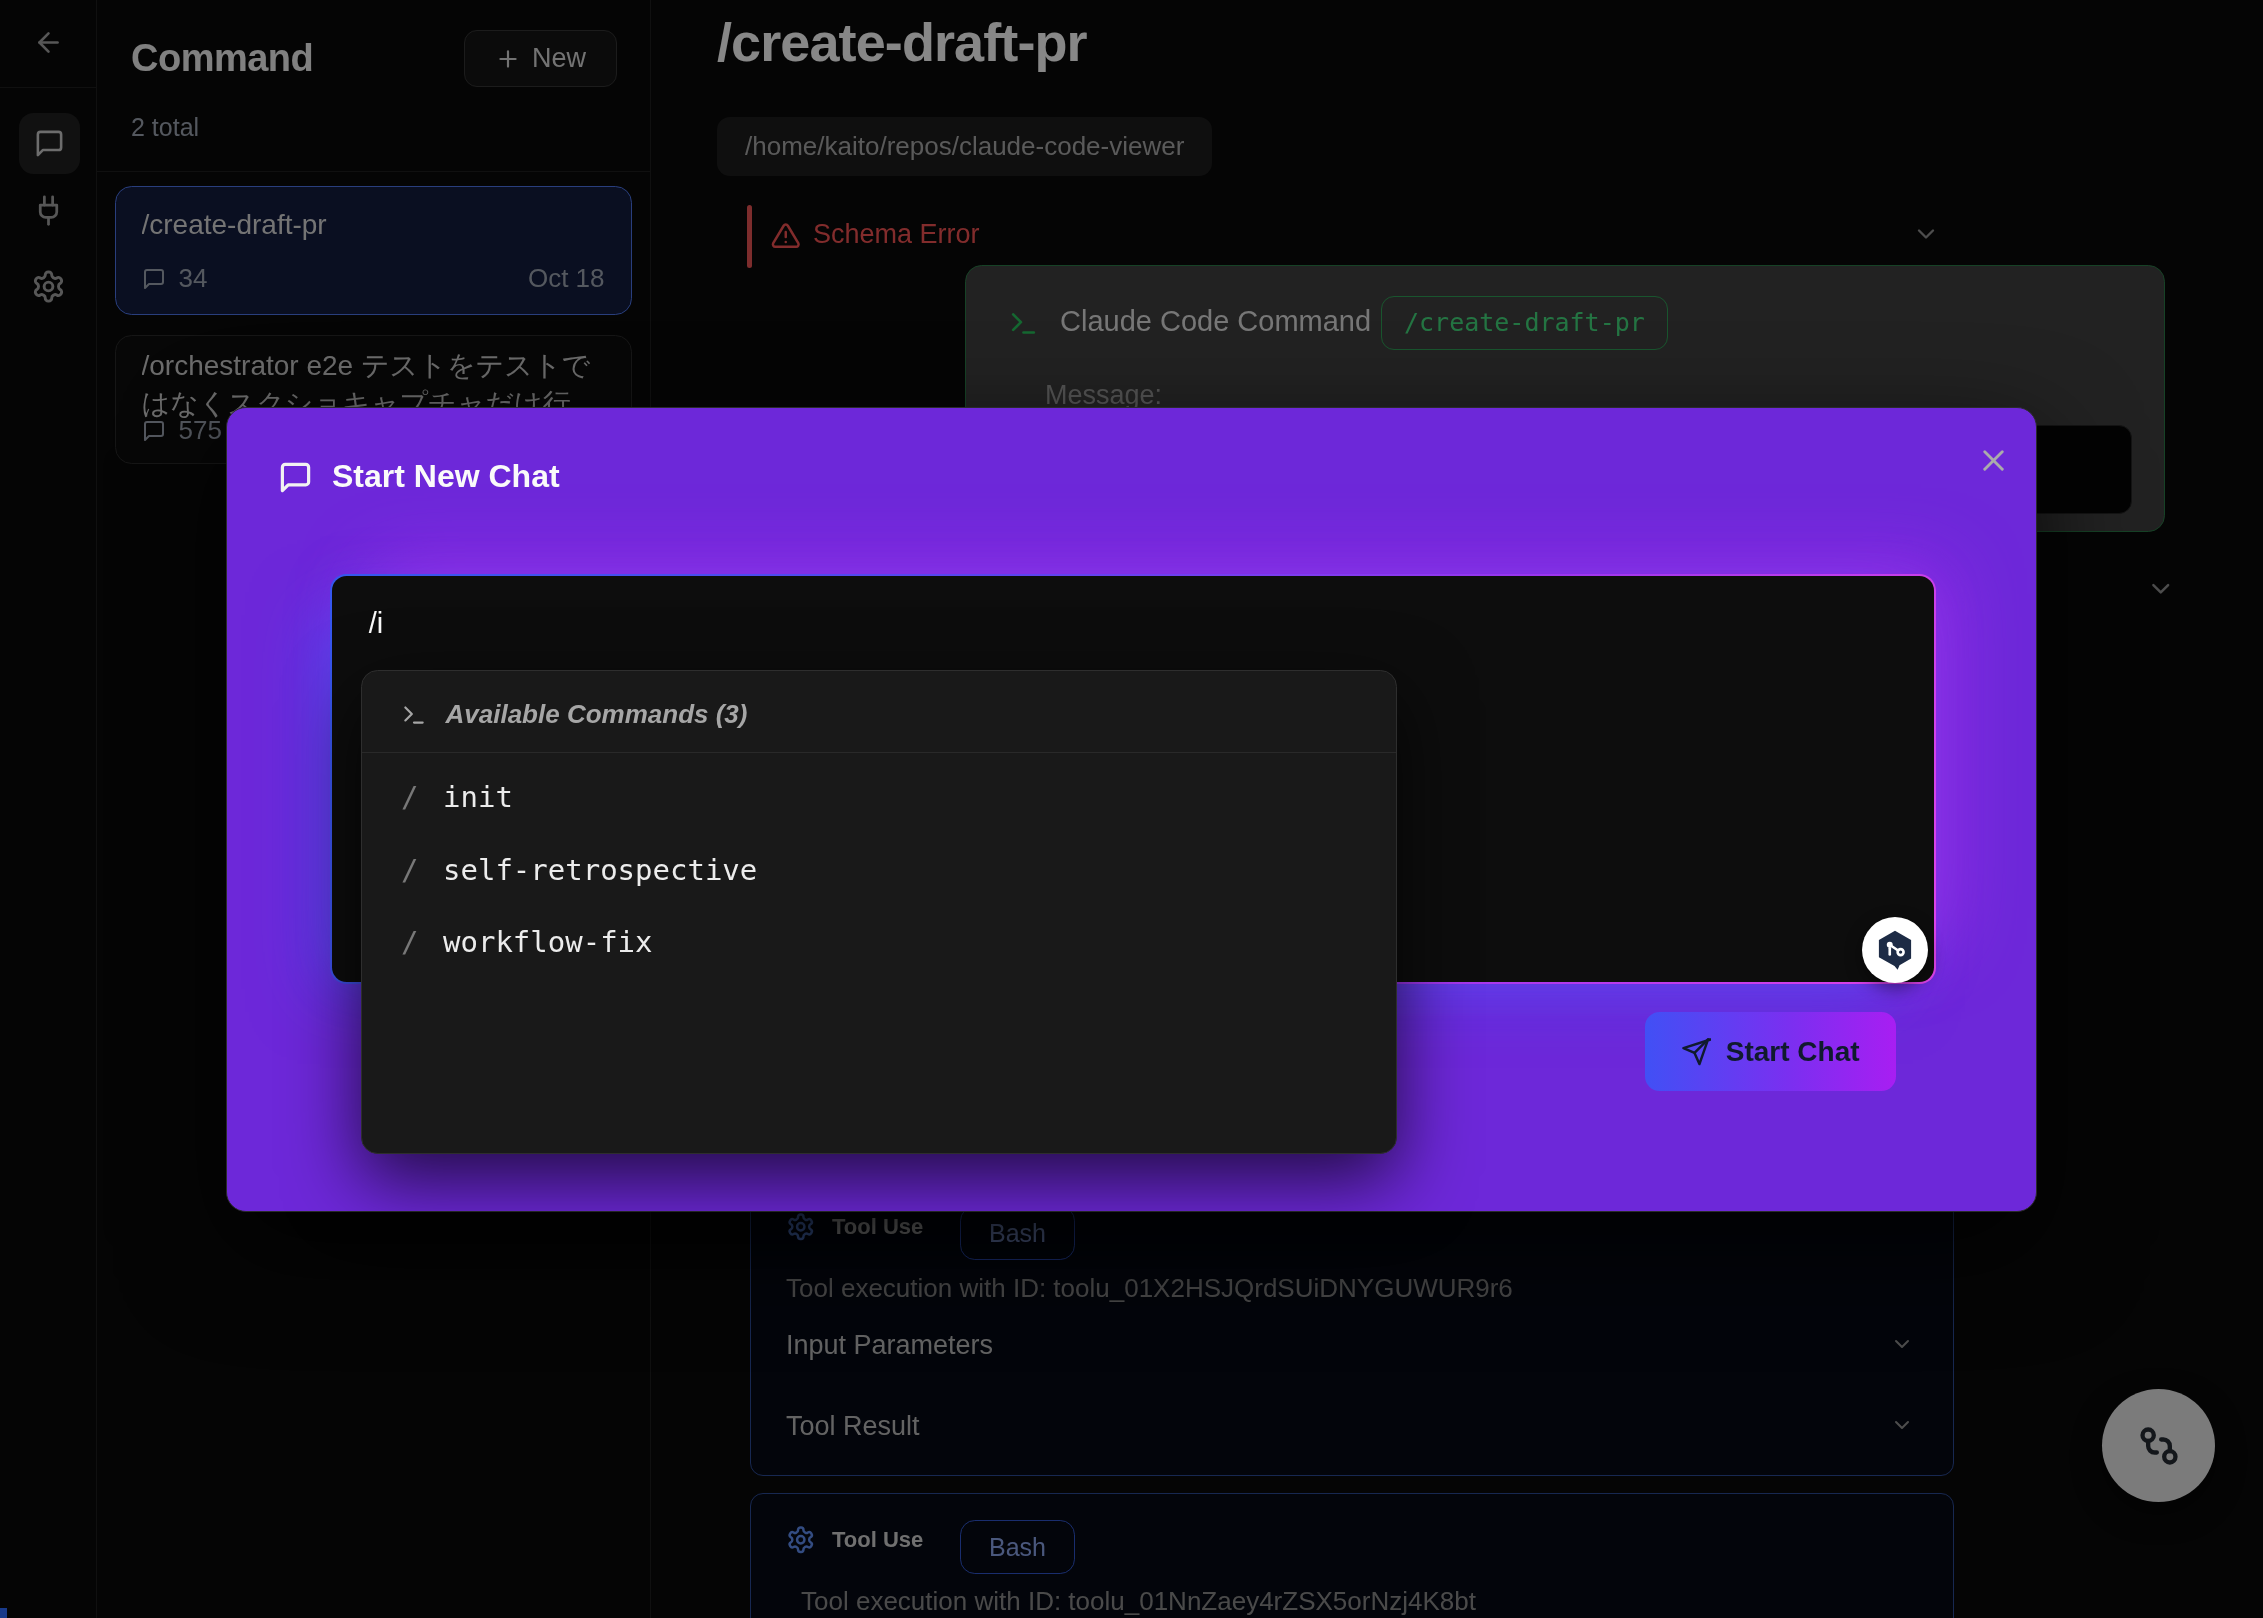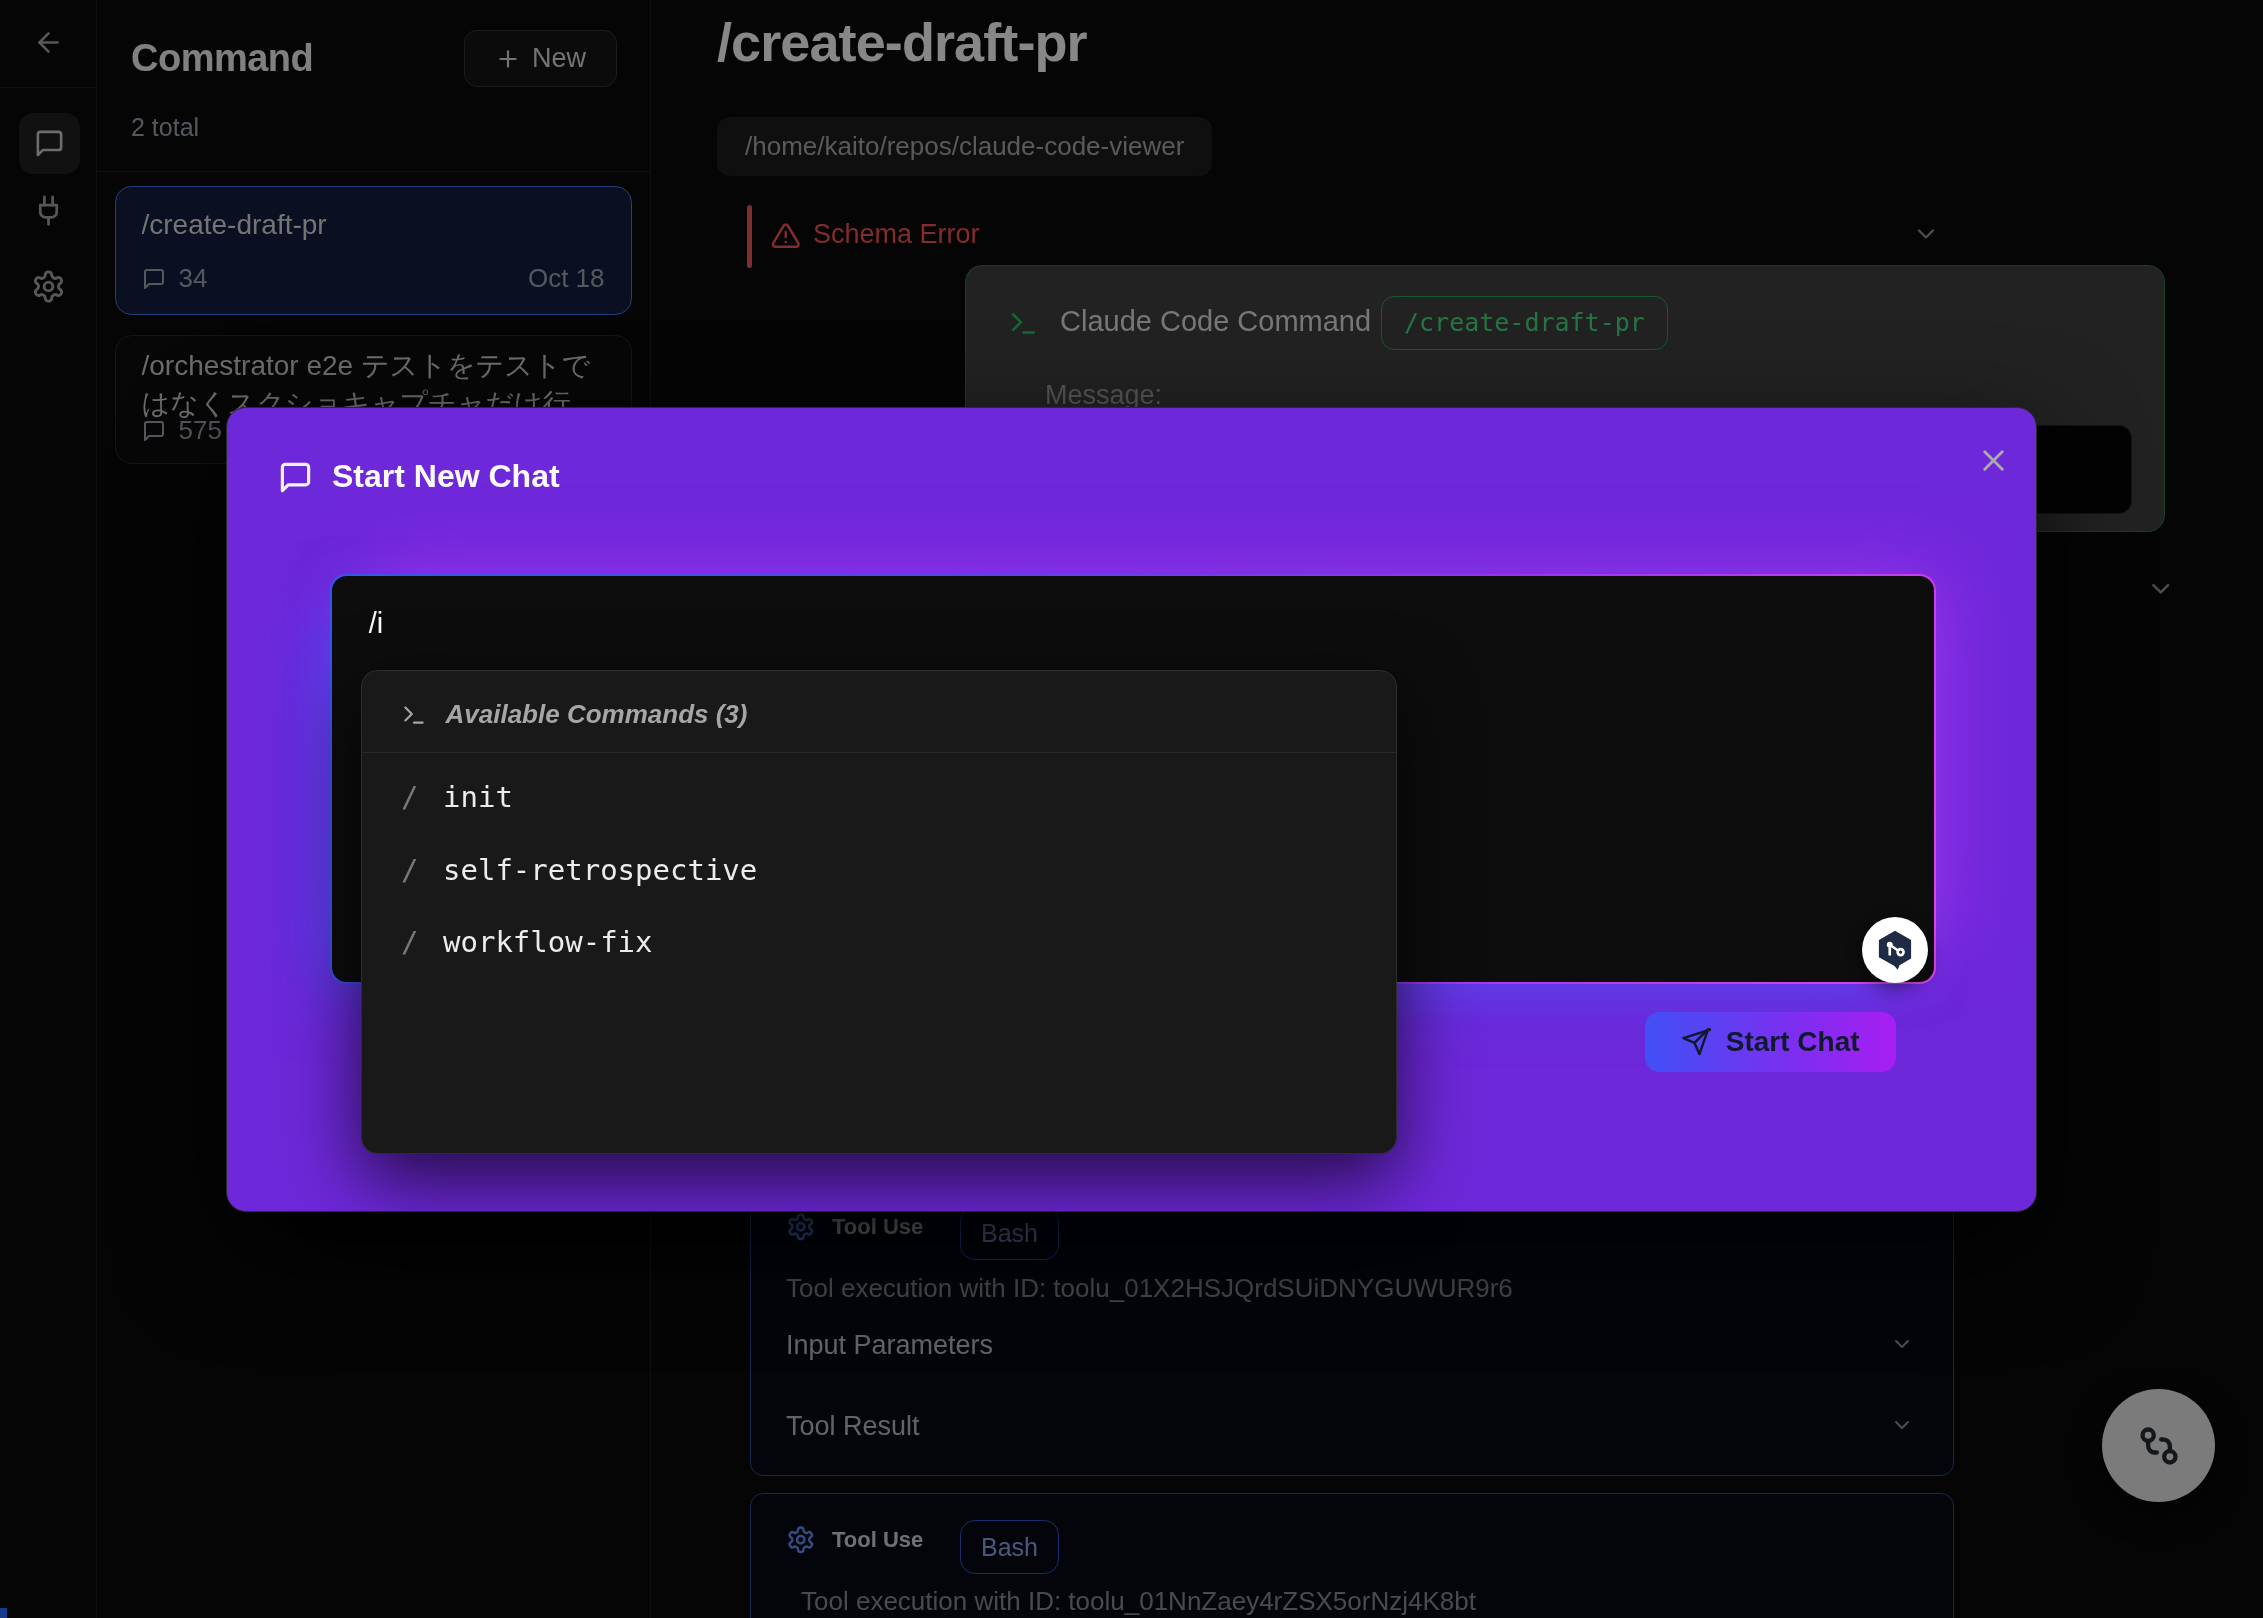--- a/index.html
+++ b/index.html
@@ -53,21 +53,21 @@
   #gcard-msg-label { left:79px; top:114px; font-size:27px; color:#9c9c9c; }
   #gcard-msg-box { left:79px; top:159px; width:1087px; height:89px; border:1.4px solid #262626; border-radius:13px; background:#060606; }
   #section-chevron { left:1495px; top:574px; color:#8f8f8f; cursor:pointer; }
 
   .tcard { left:99px; width:1204px; border:1.4px solid #2c4a96; border-radius:13px; background:#070b15; }
   #tcard-1 { top:1183px; height:293px; }
   #tcard-2 { top:1493px; height:231px; }
   .tcard-gear { position:absolute; left:35px; top:28px; color:#5f8df0; }
   .tcard-title { position:absolute; left:81px; top:29.5px; font-size:22px; font-weight:600; color:#cfcfcf; }
   .tcard-badge { position:absolute; left:209px; top:22px; height:54px; border:1.4px solid #2f54cc; border-radius:14.8px;
-                 display:flex; align-items:center; padding:0 20px; font-size:25px; color:#8aa3e8; }
+                 display:flex; align-items:center; padding:0 28px; font-size:25px; color:#8aa3e8; }
   .tcard-id { position:absolute; left:35px; top:89px; font-size:26px; color:#8a8a8a; }
   .tcard-row-label { position:absolute; left:35px; font-size:27px; color:#b8b8b8; }
   .tcard-row-chevron { position:absolute; right:39px; color:#8f8f8f; cursor:pointer; }
 
   #fab { left:1451px; top:1389px; width:113px; height:113px; border-radius:50%; background:#e3e3e3; display:flex;
          align-items:center; justify-content:center; color:#252b33; cursor:pointer; box-shadow:0 11px 28px rgba(0,0,0,.5); }
   #corner-accent { left:0; top:1608px; width:6.5px; height:11px; background:#2f6bff; }
 
   
   #backdrop { left:0; top:0; width:2263px; height:1619px; background:rgba(0,0,0,0.46); }
@@ -86,21 +86,21 @@
                 display:flex; align-items:center; justify-content:center; box-shadow:0 5.5px 16.6px rgba(0,0,0,.45); cursor:pointer; }
   #dropdown { left:134px; top:262px; width:1036px; height:484px; background:#191919; border:0.9px solid #2e2e2e; border-radius:16.6px;
               box-shadow:0 26px 74px rgba(0,0,0,.7); }
   #dropdown-header { position:absolute; left:39px; top:28px; display:flex; align-items:center; gap:18.5px; color:#a6a6a6; }
   #dropdown-header-label { font-size:26px; font-weight:600; color:#a6a6a6;font-style:italic; }
   #dropdown-divider { position:absolute; left:0; top:81px; width:100%; height:0.9px; background:#292929; }
   .cmd-row { position:absolute; left:0; width:100%; height:73px; display:flex; align-items:center; padding-left:39px; cursor:pointer; }
   .cmd-slash { font-size:29px; color:#787878; width:42px; }
   .cmd-name { font-size:29px; color:#ececec; }
   #cmd-0 { top:89px; } #cmd-1 { top:162px; } #cmd-2 { top:234px; }
-  #start-btn { left:1418px; top:604px; width:251px; height:60px; border-radius:14.8px;
+  #start-btn { left:1418px; top:604px; width:251px; height:79px; border-radius:14.8px;
                background:linear-gradient(90deg,#4150f5 0%,#7b2ff0 58%,#a81ef2 100%);
                display:flex; align-items:center; justify-content:center; gap:14.8px; cursor:pointer; }
   #start-btn-label { font-size:28px; font-weight:600; color:#101a2e; }
 </style>
 </head>
 <body>
 
 <div id="screen">
 
   <div class="abs" id="rail">

